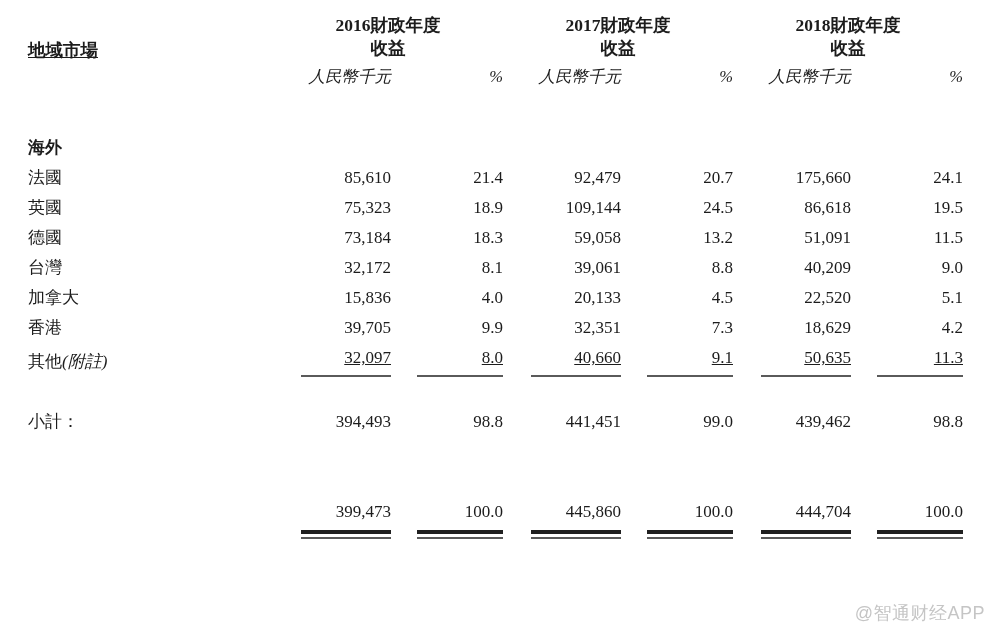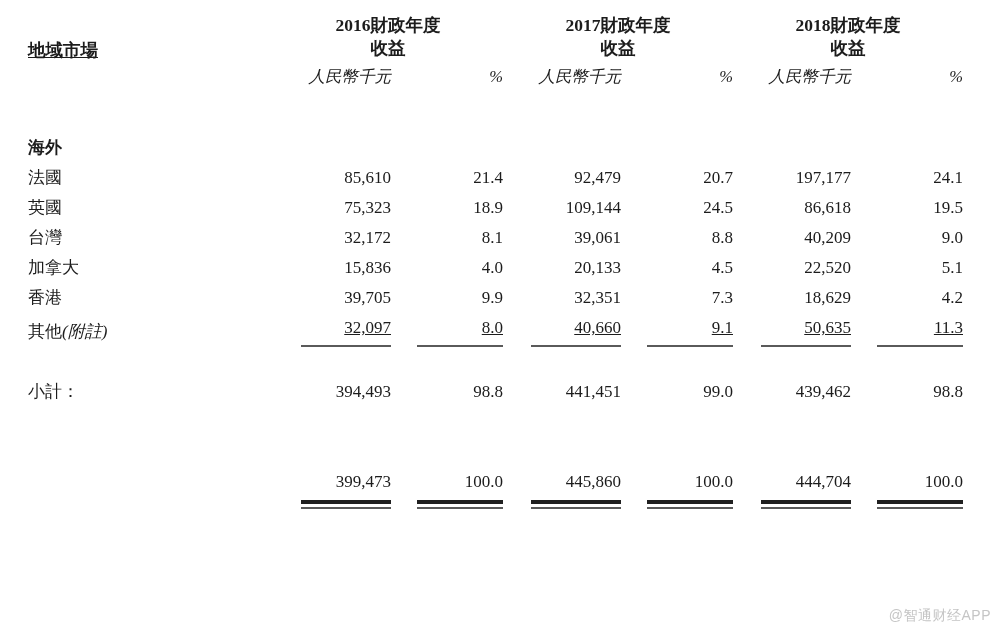--- a/index.html
+++ b/index.html
@@ -80,24 +80,24 @@
   }
   tr.total-row .seg::after {
     content: "";
     position: absolute;
     left: 0; right: 0;
     bottom: -9px;
     border-top: 2px solid #5a5a5a;
   }
   .watermark {
     position: absolute;
-    right: 0;
+    right: 6px;
     bottom: 6px;
     font-family: "Liberation Sans", "DejaVu Sans", sans-serif;
-    font-size: 14px;
+    font-size: 18px;
     letter-spacing: 0.5px;
     color: #c5c5c5;
   }
 </style>
 </head>
 <body>
 
 <div class="page">
   <table class="fin">
     <colgroup>
@@ -143,33 +143,42 @@
       <tr>
         <td class="label bold" colspan="7">海外</td>
       </tr>
 
       <tr>
         <td class="label">法國</td>
         <td class="num">85,610</td>
         <td class="pct">21.4</td>
         <td class="num">92,479</td>
         <td class="pct">20.7</td>
-        <td class="num">197,177</td>
+        <td class="num">175,660</td>
         <td class="pct">24.1</td>
       </tr>
       <tr>
         <td class="label">英國</td>
         <td class="num">75,323</td>
         <td class="pct">18.9</td>
         <td class="num">109,144</td>
         <td class="pct">24.5</td>
         <td class="num">86,618</td>
         <td class="pct">19.5</td>
       </tr>
       <tr>
+        <td class="label">德國</td>
+        <td class="num">73,184</td>
+        <td class="pct">18.3</td>
+        <td class="num">59,058</td>
+        <td class="pct">13.2</td>
+        <td class="num">51,091</td>
+        <td class="pct">11.5</td>
+      </tr>
+      <tr>
         <td class="label">台灣</td>
         <td class="num">32,172</td>
         <td class="pct">8.1</td>
         <td class="num">39,061</td>
         <td class="pct">8.8</td>
         <td class="num">40,209</td>
         <td class="pct">9.0</td>
       </tr>
       <tr>
         <td class="label">加拿大</td>

